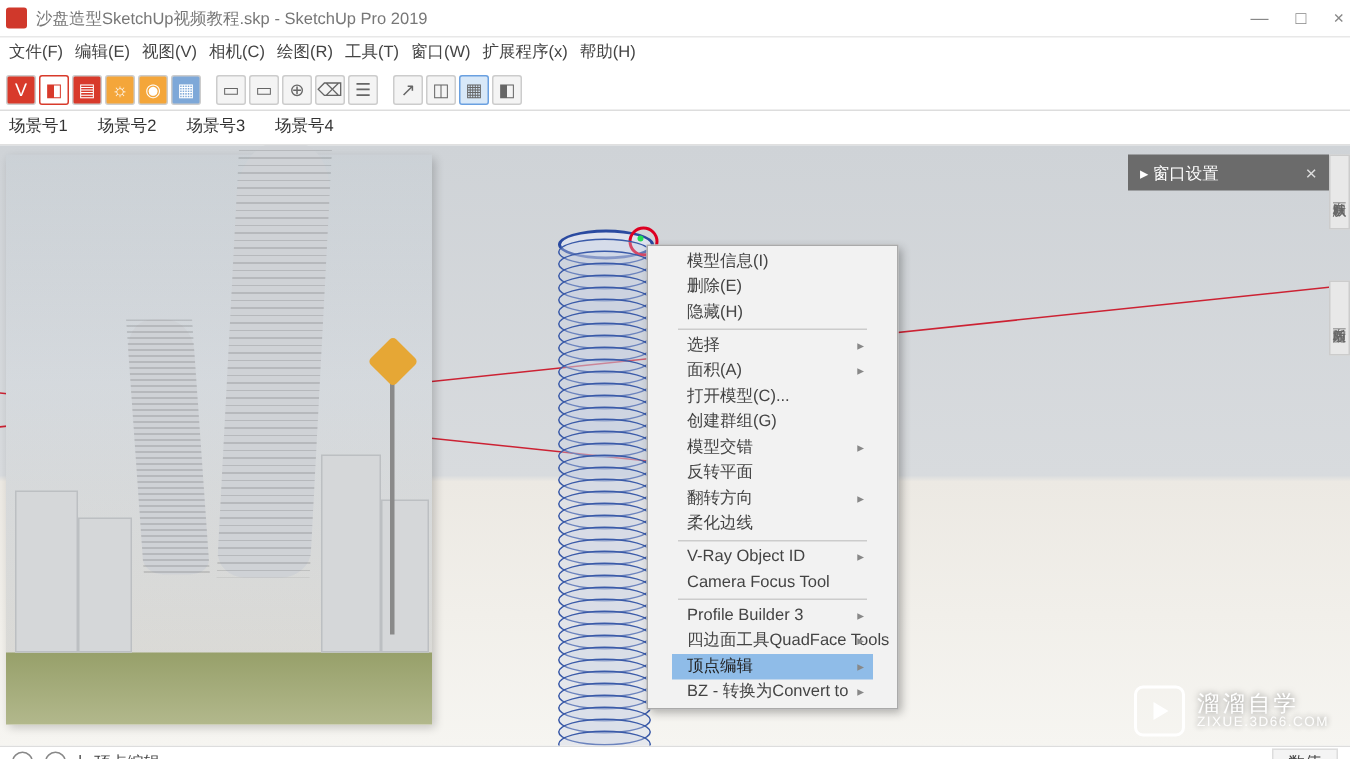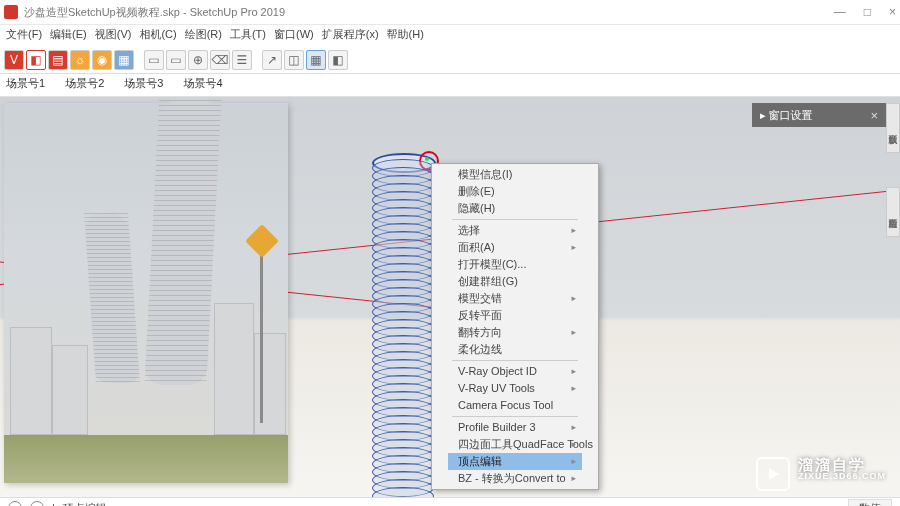--- a/index.html
+++ b/index.html
@@ -49,21 +49,21 @@
   .ctx .itm.hl{background:#8fbce8;color:#222;}
   .ctx .itm.sub::after{content:"▸";position:absolute;right:6px;top:2px;font-size:9px;color:#888;}
   .ctx hr{border:none;border-top:1px solid #ccc;margin:2px 4px;}
   
   .rpanel{position:absolute;right:14px;top:6px;width:118px;height:24px;background:#6b6b6b;color:#fff;display:flex;align-items:center;padding:0 8px;font-size:11px;}
   .rpanel .close{margin-left:auto;font-size:13px;color:#ddd;}
   .sidetab{position:absolute;right:0;top:6px;width:12px;background:#e8e8e8;border:1px solid #ccc;font-size:9px;color:#666;writing-mode:vertical-rl;text-align:center;padding:4px 0;}
   .sidetab.t1{height:40px;top:6px;}
   .sidetab.t2{height:40px;top:90px;}
   
-  .wm{position:absolute;right:14px;bottom:6px;display:flex;align-items:flex-start;gap:8px;color:#fff;font-weight:700;text-shadow:0 0 4px rgba(0,0,0,.5);}
+  .wm{position:absolute;right:14px;bottom:6px;display:flex;align-items:center;gap:8px;color:#fff;font-weight:400;text-shadow:0 0 4px rgba(0,0,0,.5);}
   .wm .play{width:30px;height:30px;border:2px solid #fff;border-radius:6px;display:flex;align-items:center;justify-content:center;}
   .wm .play::after{content:"";border-left:10px solid #fff;border-top:6px solid transparent;border-bottom:6px solid transparent;margin-left:2px;}
   .wm .txt{display:flex;flex-direction:column;line-height:1;}
   .wm .cn{font-size:15px;letter-spacing:2px;}
   .wm .url{font-size:9px;letter-spacing:1px;opacity:.9;}
   
   .status{height:20px;border-top:1px solid #ddd;display:flex;align-items:center;padding:0 8px;font-size:11px;color:#444;}
   .status .left{display:flex;align-items:center;gap:8px;}
   .status .circ{width:12px;height:12px;border:1px solid #888;border-radius:50%;}
   .status .right{margin-left:auto;background:#f4f4f4;border:1px solid #ddd;padding:1px 10px;}
@@ -202,21 +202,20 @@
       <div class="itm sub">选择</div>
       <div class="itm sub">面积(A)</div>
       <div class="itm">打开模型(C)...</div>
       <div class="itm">创建群组(G)</div>
       <div class="itm sub">模型交错</div>
       <div class="itm">反转平面</div>
       <div class="itm sub">翻转方向</div>
       <div class="itm">柔化边线</div>
       <hr>
       <div class="itm sub">V-Ray Object ID</div>
-      <div class="itm sub">V-Ray UV Tools</div>
       <div class="itm">Camera Focus Tool</div>
       <hr>
       <div class="itm sub">Profile Builder 3</div>
       <div class="itm sub">四边面工具QuadFace Tools</div>
       <div class="itm sub hl">顶点编辑</div>
       <div class="itm sub">BZ - 转换为Convert to</div>
     </div>
 
   <div class="rpanel">
     <span>▸&nbsp;</span>

